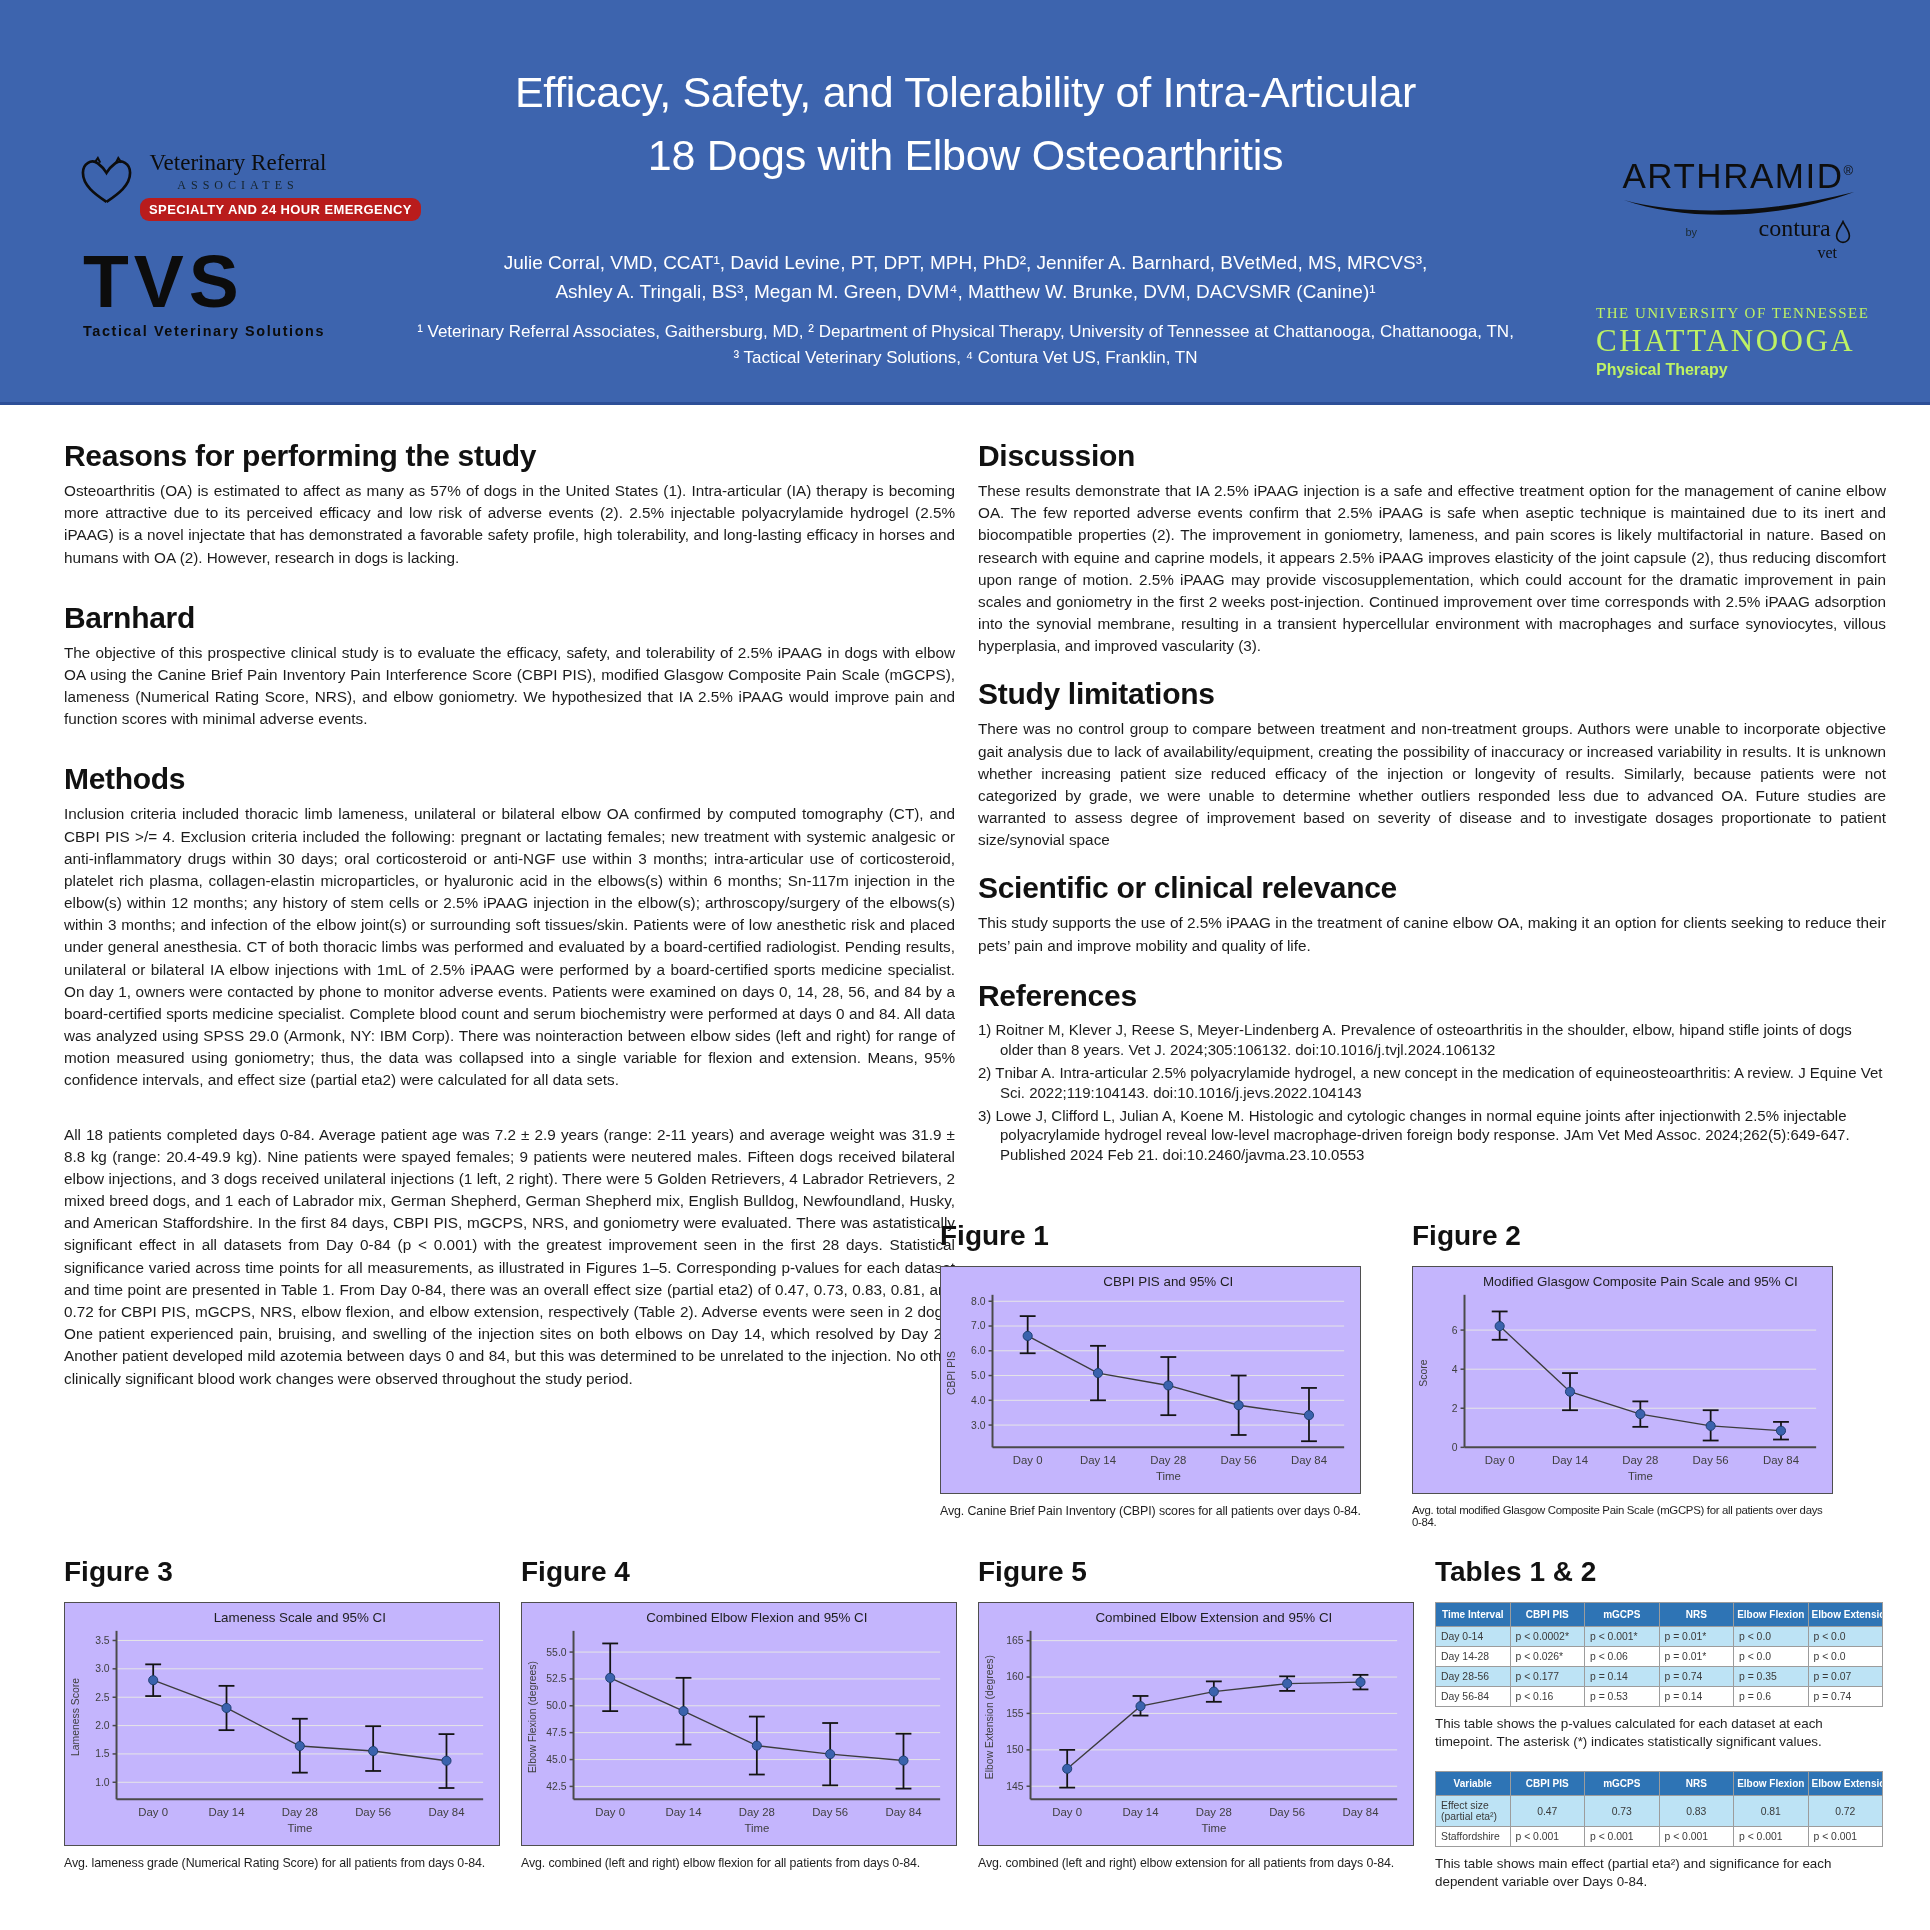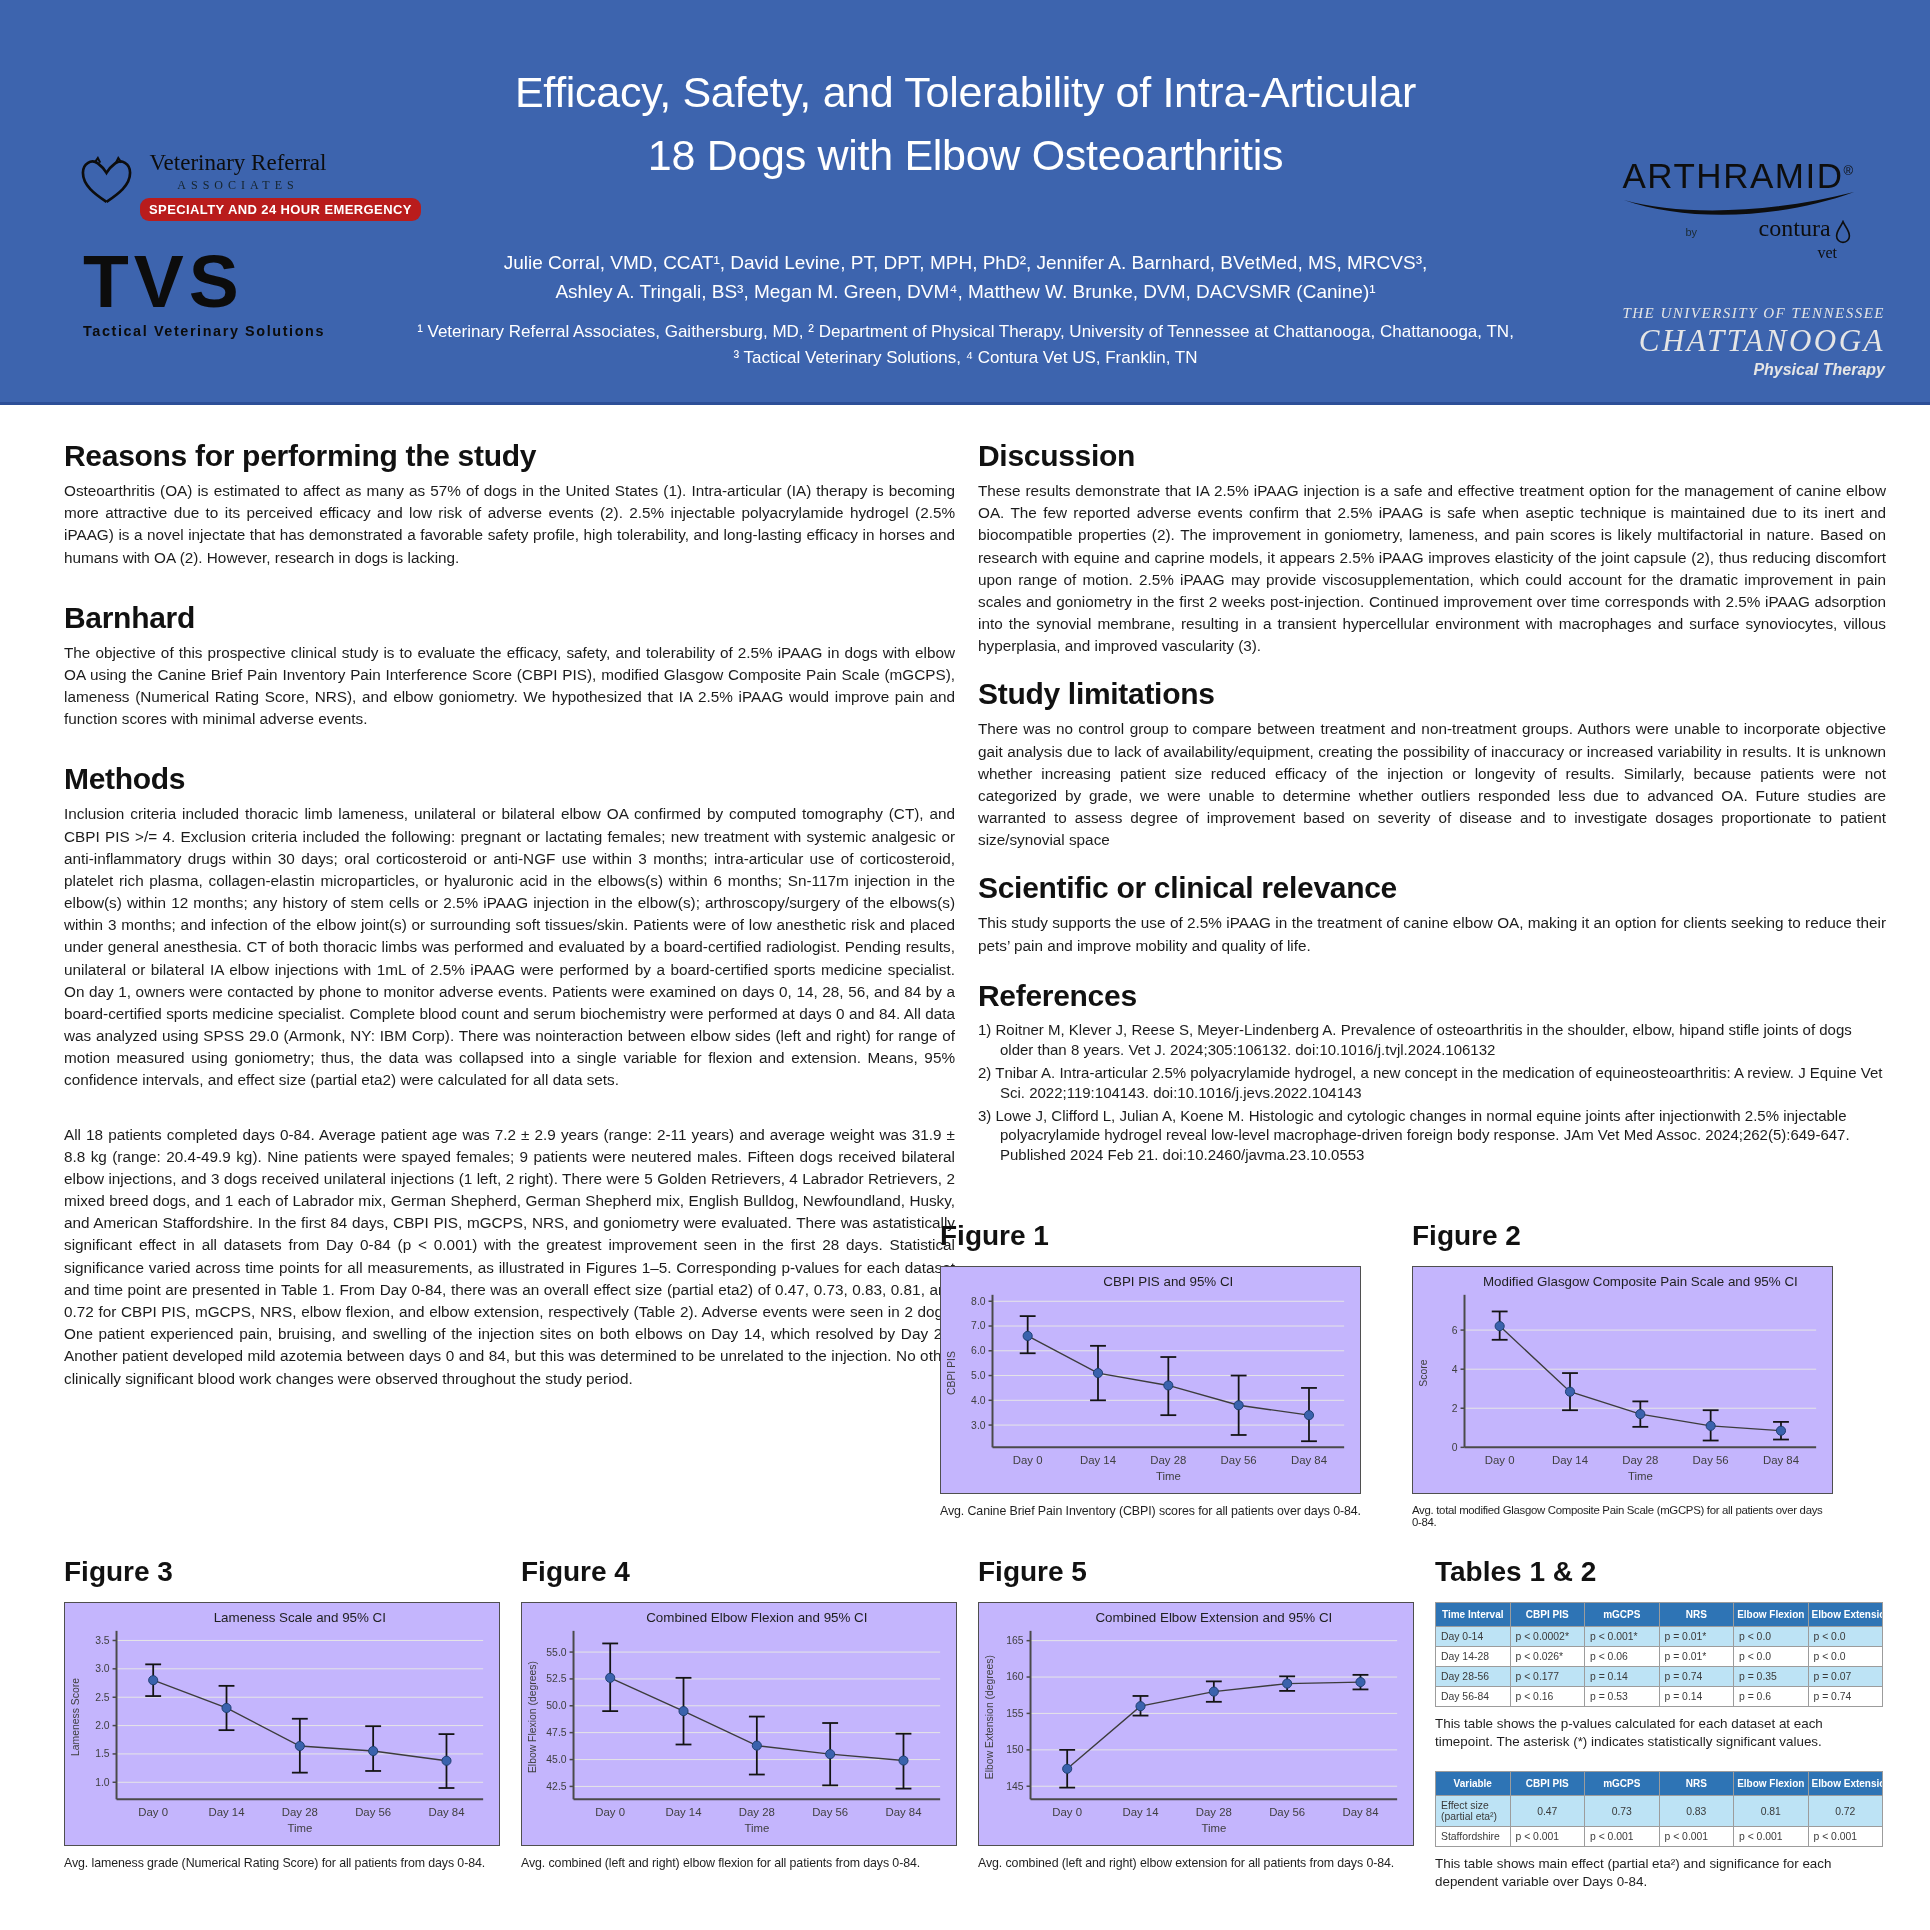--- a/index.html
+++ b/index.html
@@ -27,21 +27,21 @@
   .tvs-sub{font-size:14.4px;font-weight:700;letter-spacing:1.6px;color:#0c0c0c;margin-top:6px;white-space:nowrap;}
   
   .logo-arthramid{position:absolute;left:1612px;top:156px;width:253px;text-align:center;}
   .arth-name{font-size:35px;font-weight:400;letter-spacing:1.5px;color:#0e0e0e;white-space:nowrap;}
   .arth-reg{font-size:13px;vertical-align:super;}
   .arth-swoosh{display:block;margin:-6px auto 0;}
   .contura-wrap{margin-top:2px;text-align:right;padding-right:14px;}
   .contura-by{font-size:11px;color:#1c2b33;margin-right:57px;}
   .contura-brand{font-family:"Liberation Serif",serif;font-size:24px;color:#0e0e0e;line-height:0.9;}
   .contura-vet{font-family:"Liberation Serif",serif;font-size:16px;color:#0e0e0e;margin-right:14px;}
-  .logo-utc{position:absolute;left:1596px;top:305px;width:289px;text-align:right;color:#e5e5e5;font-style:italic;}
+  .logo-utc{position:absolute;left:1596px;top:305px;width:289px;text-align:left;color:#bef264;}
   .utc-l1{font-family:"Liberation Serif",serif;font-size:15px;letter-spacing:1.5px;white-space:nowrap;}
   .utc-l2{font-family:"Liberation Serif",serif;font-size:31px;letter-spacing:2.5px;margin-top:1px;white-space:nowrap;}
   .utc-l3{font-size:16px;font-weight:700;margin-top:2px;}
   
   .col-left{position:absolute;left:64px;top:439px;width:891px;}
   .col-right{position:absolute;left:978px;top:439px;width:908px;}
   .section{margin-bottom:32px;}
   .section-heading{font-size:30px;font-weight:700;color:#111111;margin:0 0 7px 0;letter-spacing:-0.3px;}
   .body-text{font-size:15.3px;line-height:1.45;text-align:justify;margin:0;color:#1c1c1c;}
   .ref-item{font-size:15px;line-height:1.33;margin:0 0 3px 0;padding-left:22px;text-indent:-22px;text-align:left;color:#1c1c1c;}

